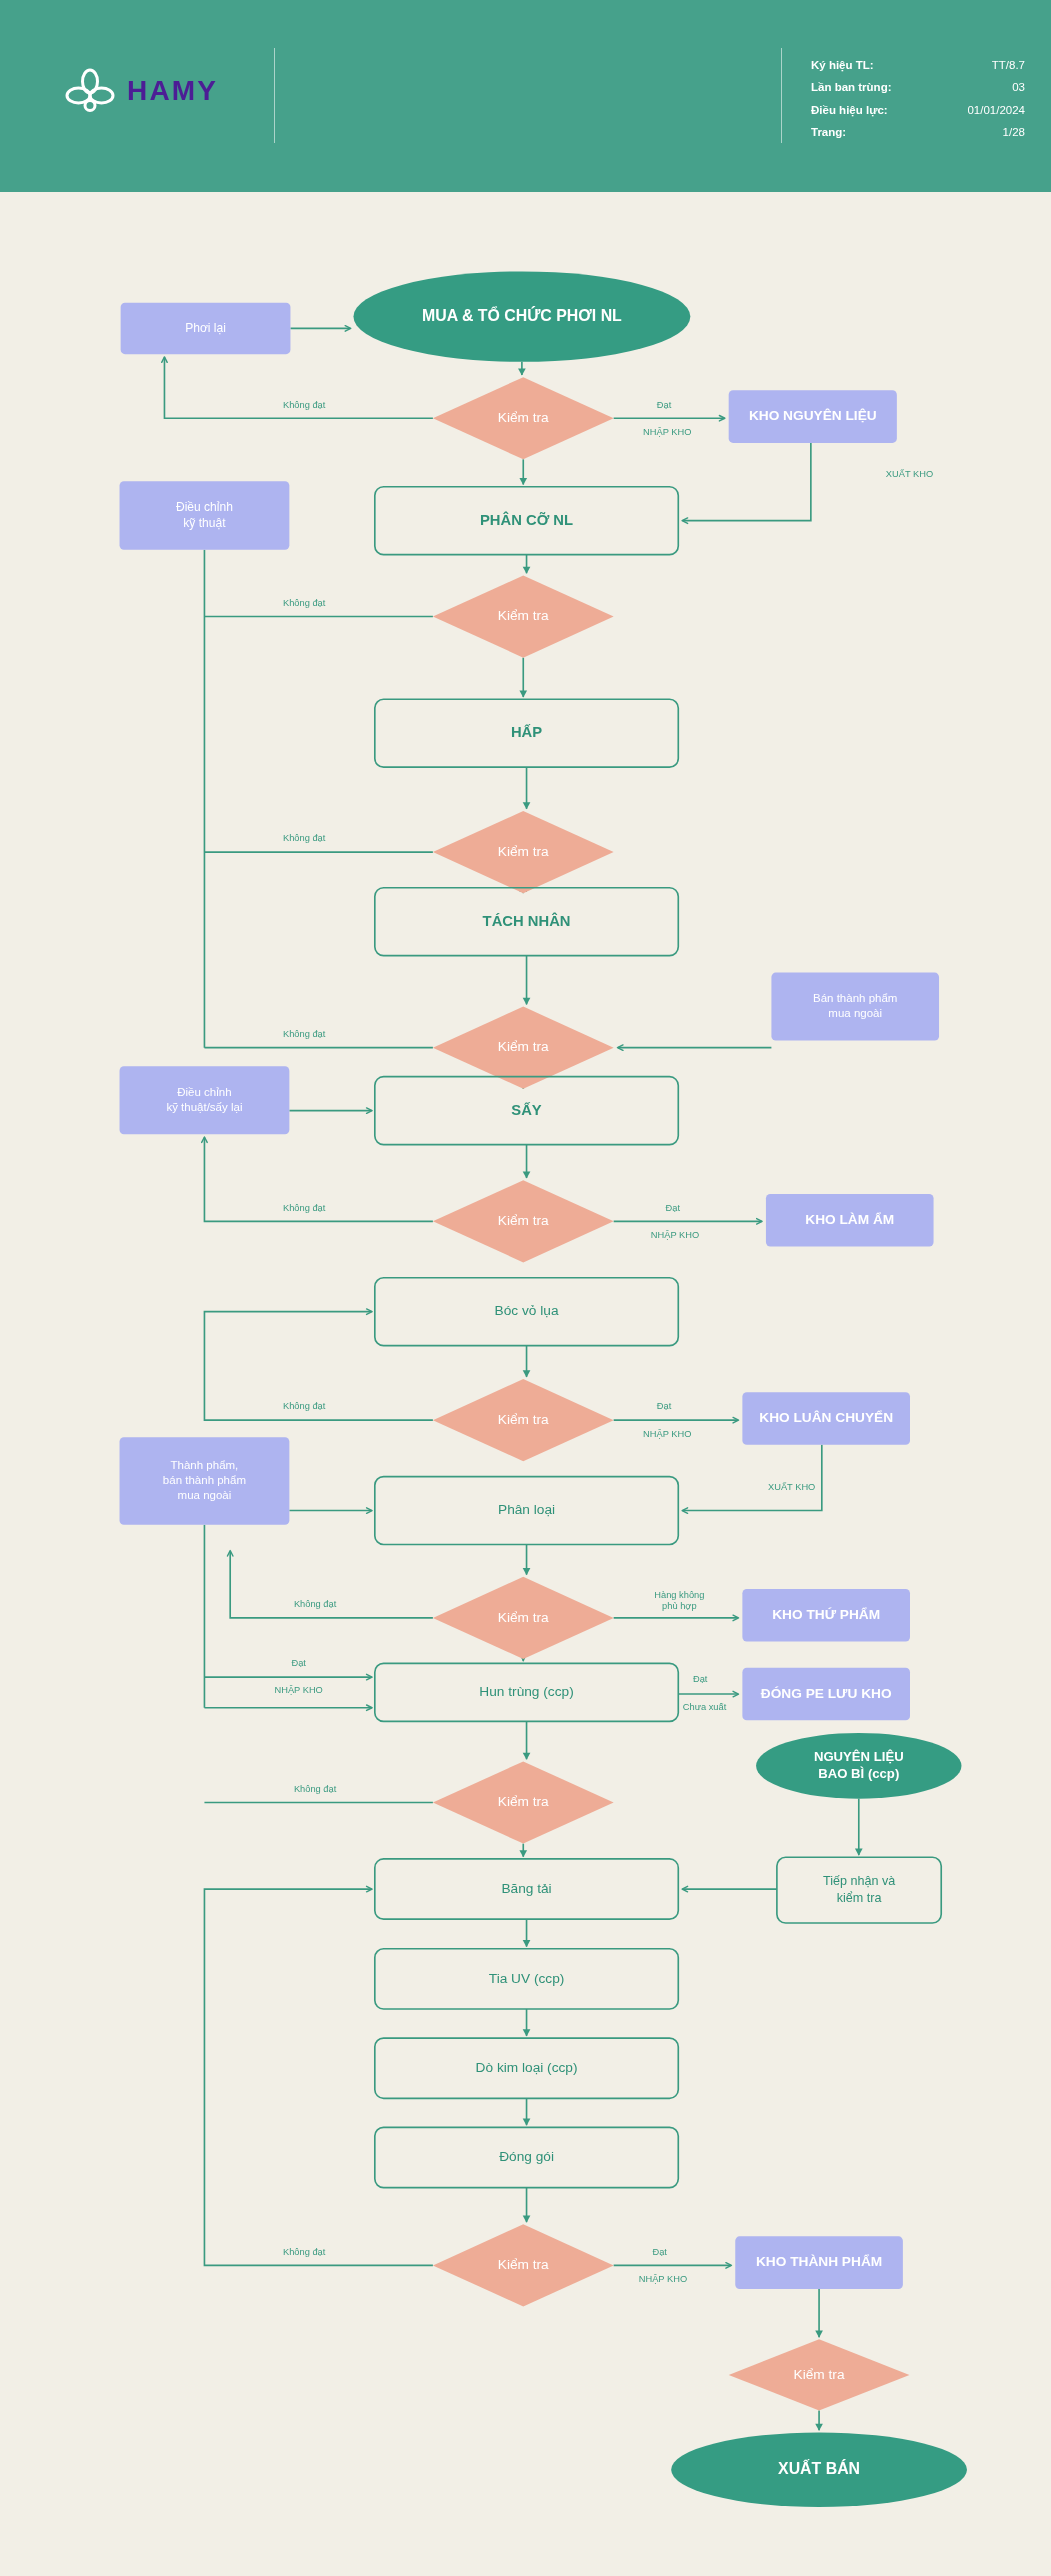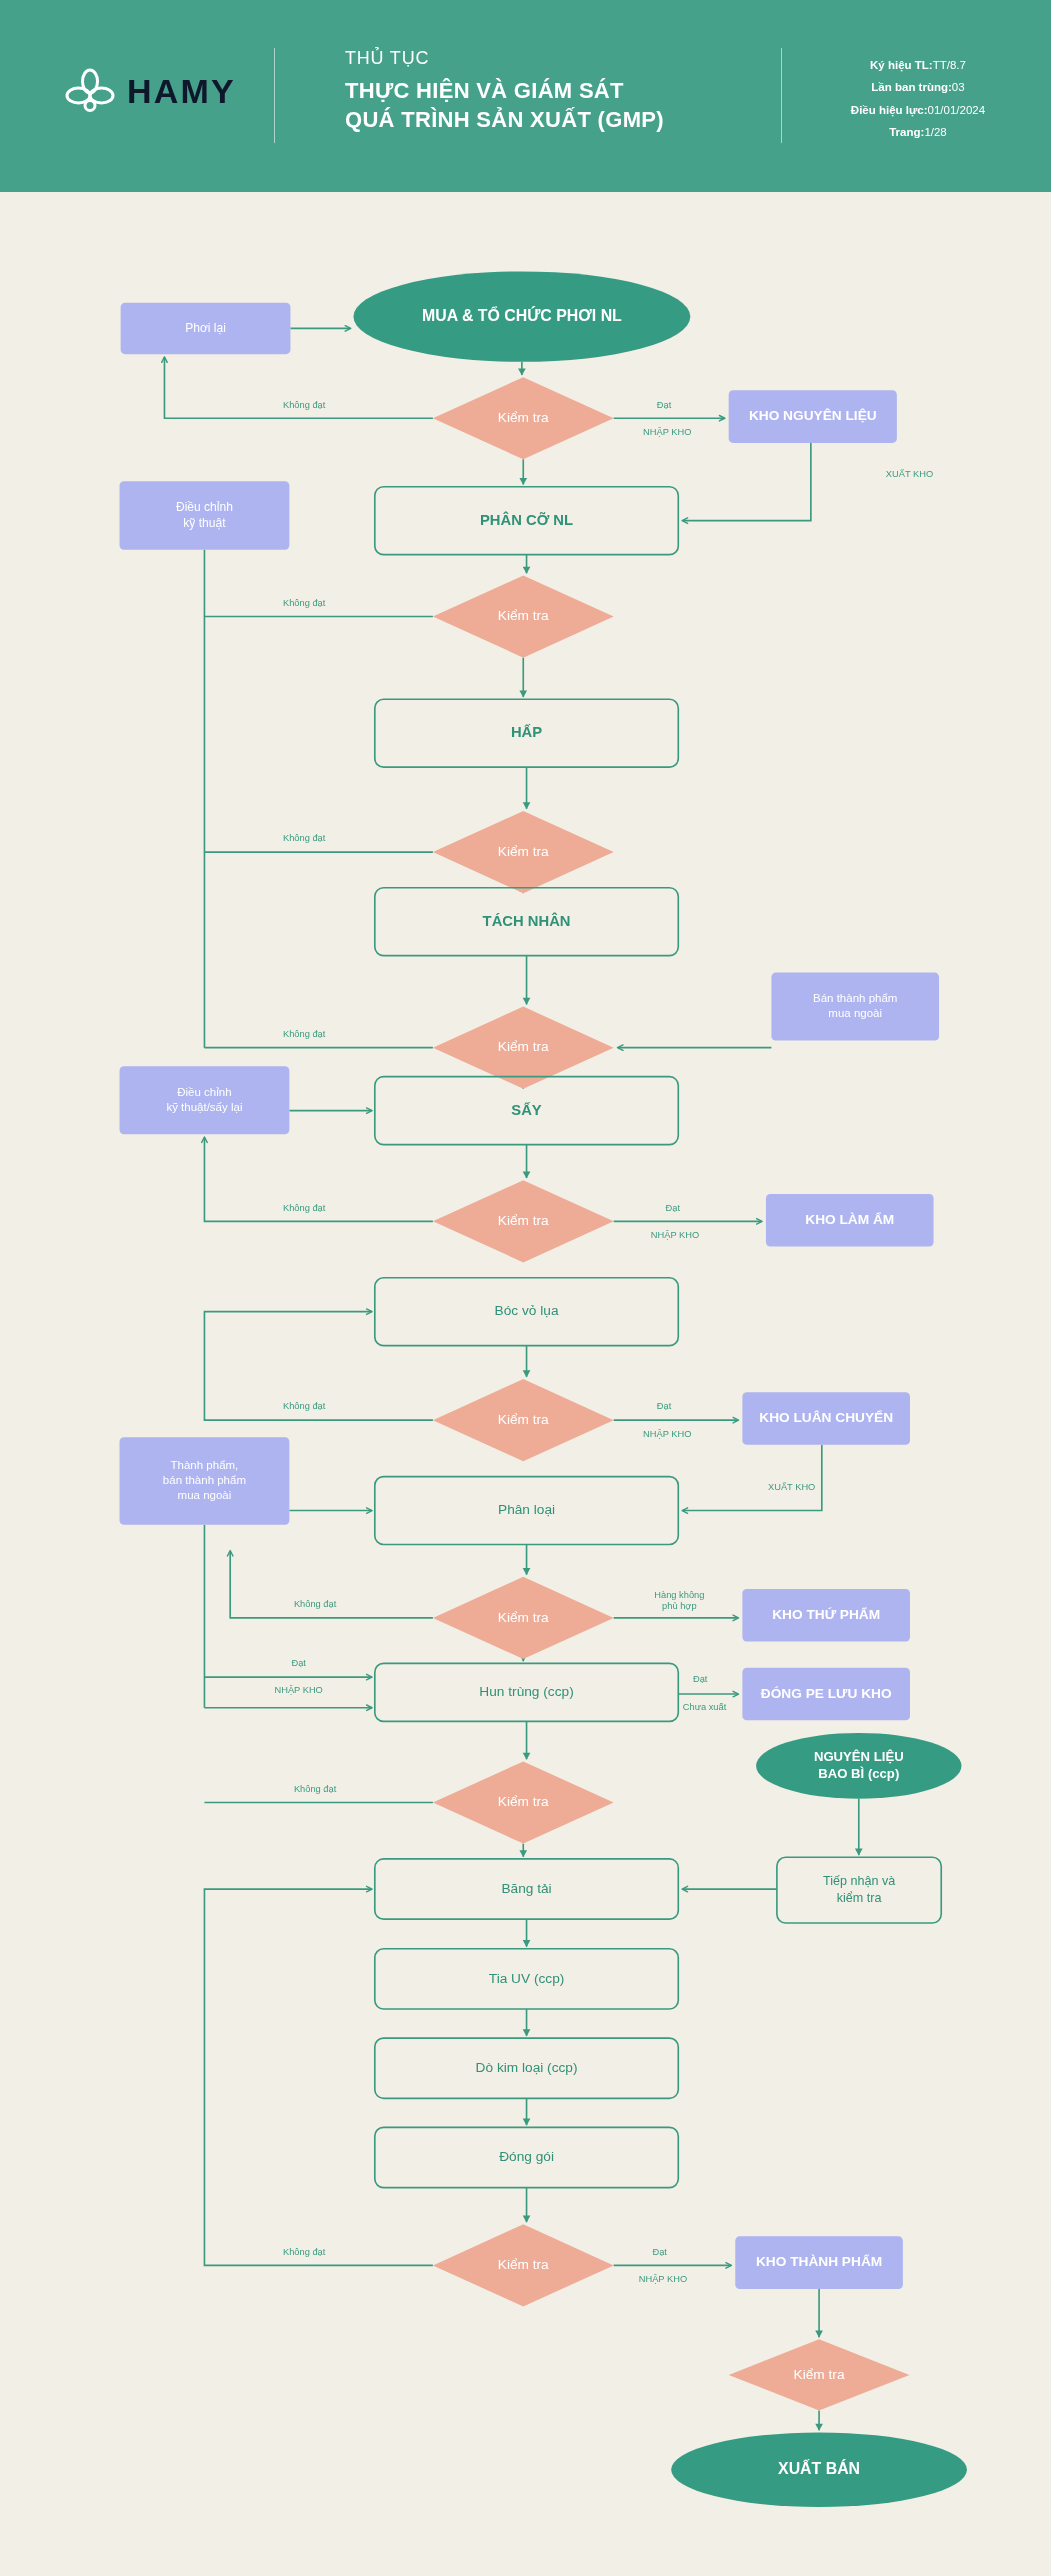--- a/index.html
+++ b/index.html
@@ -12,29 +12,29 @@
   }
   #page { position:relative; width:1052px; height:2576px; background:#f2efe6; }
 
   
   .header {
     position:absolute; left:0; top:0; width:1052px; height:192px;
     background:#46a18b; display:flex; align-items:center;
   }
   .logo-wrap { position:absolute; left:65px; top:66px; display:flex; align-items:center; gap:12px; }
   .logo-mark { width:50px; height:50px; }
-  .logo-text { color:#0f172a; font-size:34px; font-weight:700; letter-spacing:2.2px; line-height:1; }
+  .logo-text { color:#4c1d95; font-size:28px; font-weight:700; letter-spacing:2.2px; line-height:1; }
   .hdr-div { position:absolute; width:1.1px; background:rgba(255,255,255,.55); }
   .hdr-div.d1 { left:274px; top:48px; height:95px; }
   .hdr-div.d2 { left:781px; top:48px; height:95px; }
   .hdr-title { position:absolute; left:345px; top:48px; color:#fff; }
   .hdr-title .l1 { font-size:18px; font-weight:400; letter-spacing:0.8px; margin-bottom:6.6px; }
   .hdr-title .l2 { font-size:22px; font-weight:700; letter-spacing:0.3px; line-height:1.32; }
   .meta { position:absolute; left:811px; top:59px; width:214px; }
-  .meta-row { display:flex; justify-content:center; align-items:baseline; color:#fff; margin-bottom:10.4px; }
+  .meta-row { display:flex; justify-content:space-between; align-items:baseline; color:#fff; margin-bottom:10.4px; }
   .meta-k { font-size:11.5px; font-weight:700; }
   .meta-v { font-size:11.5px; font-weight:400; }
 
   
   #flow { position:absolute; left:0; top:192px; width:1052px; height:2384px; display:block; }
 
   .nd-text { font-family:"Liberation Sans", sans-serif; text-anchor:middle; dominant-baseline:middle; }
   .t-white-b { fill:#ffffff; font-weight:700; }
   .t-white-r { fill:#ffffff; font-weight:400; }
   .t-green-b { fill:#2f9178; font-weight:700; }
@@ -55,27 +55,20 @@
           <ellipse cx="73" cy="59" rx="23" ry="15"></ellipse>
           <circle cx="50" cy="79" r="10"></circle>
         </g>
       </svg>
       <div class="logo-text">HAMY</div>
     </div>
 
     <div class="hdr-div d1"></div>
     <div class="hdr-div d2"></div>
 
-    <div class="hdr-title">
-      <div class="l1">THỦ TỤC</div>
-      <div class="l2">
-        <div>THỰC HIỆN VÀ GIÁM SÁT</div>
-        <div>QUÁ TRÌNH SẢN XUẤT (GMP)</div>
-      </div>
-    </div>
 
     <div class="meta">
       <div class="meta-row">
         <span class="meta-k">Ký hiệu TL:</span>
         <span class="meta-v">TT/8.7</span>
       </div>
       <div class="meta-row">
         <span class="meta-k">Lần ban trùng:</span>
         <span class="meta-v">03</span>
       </div>

